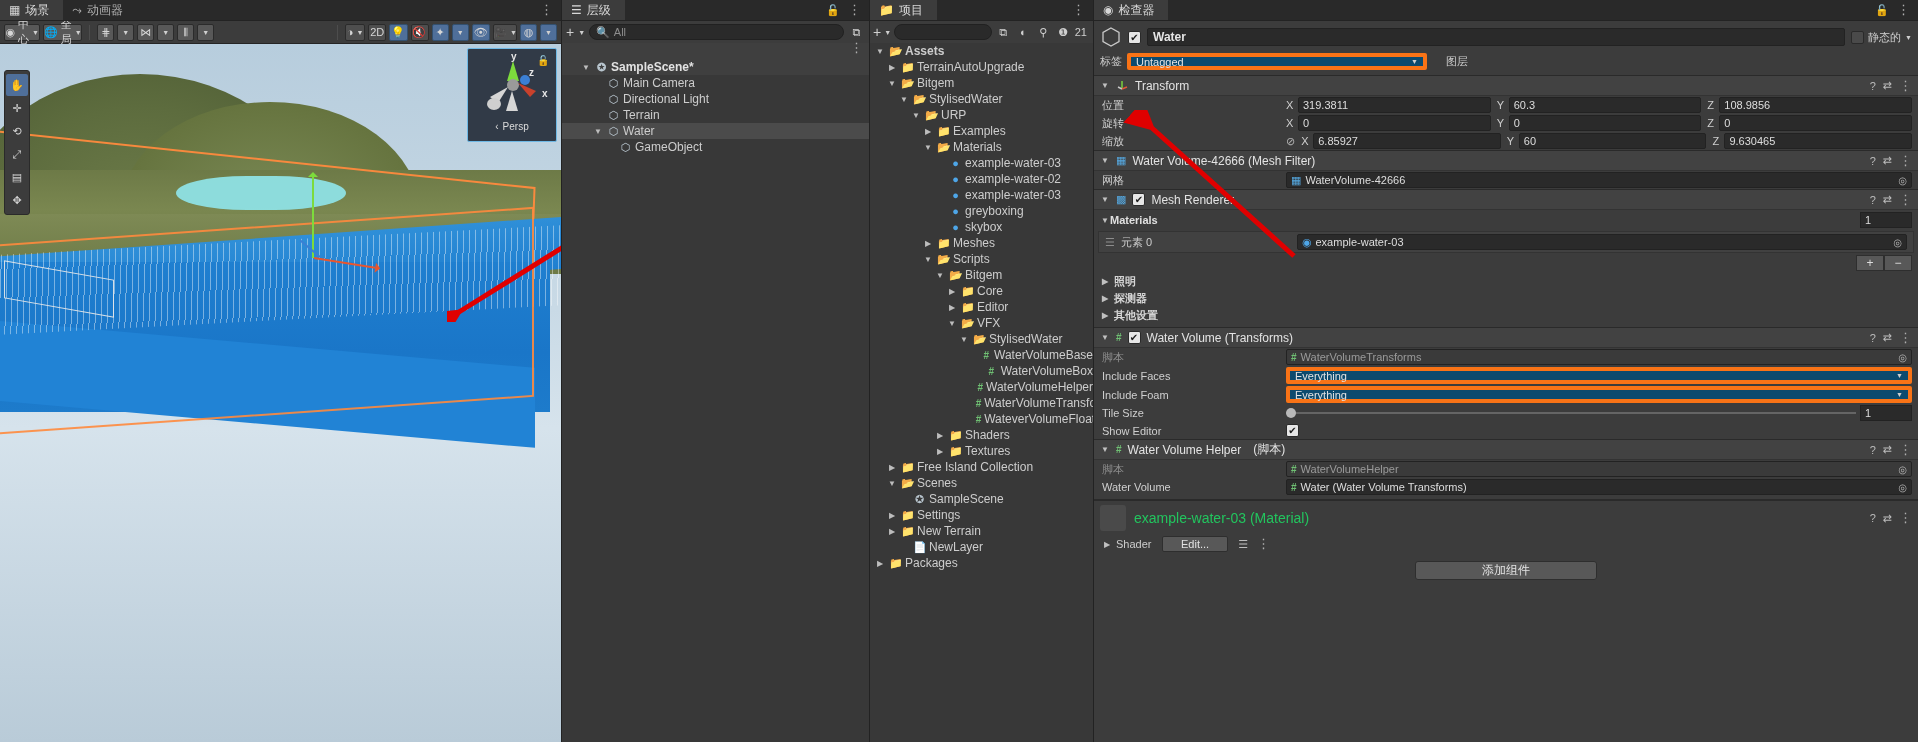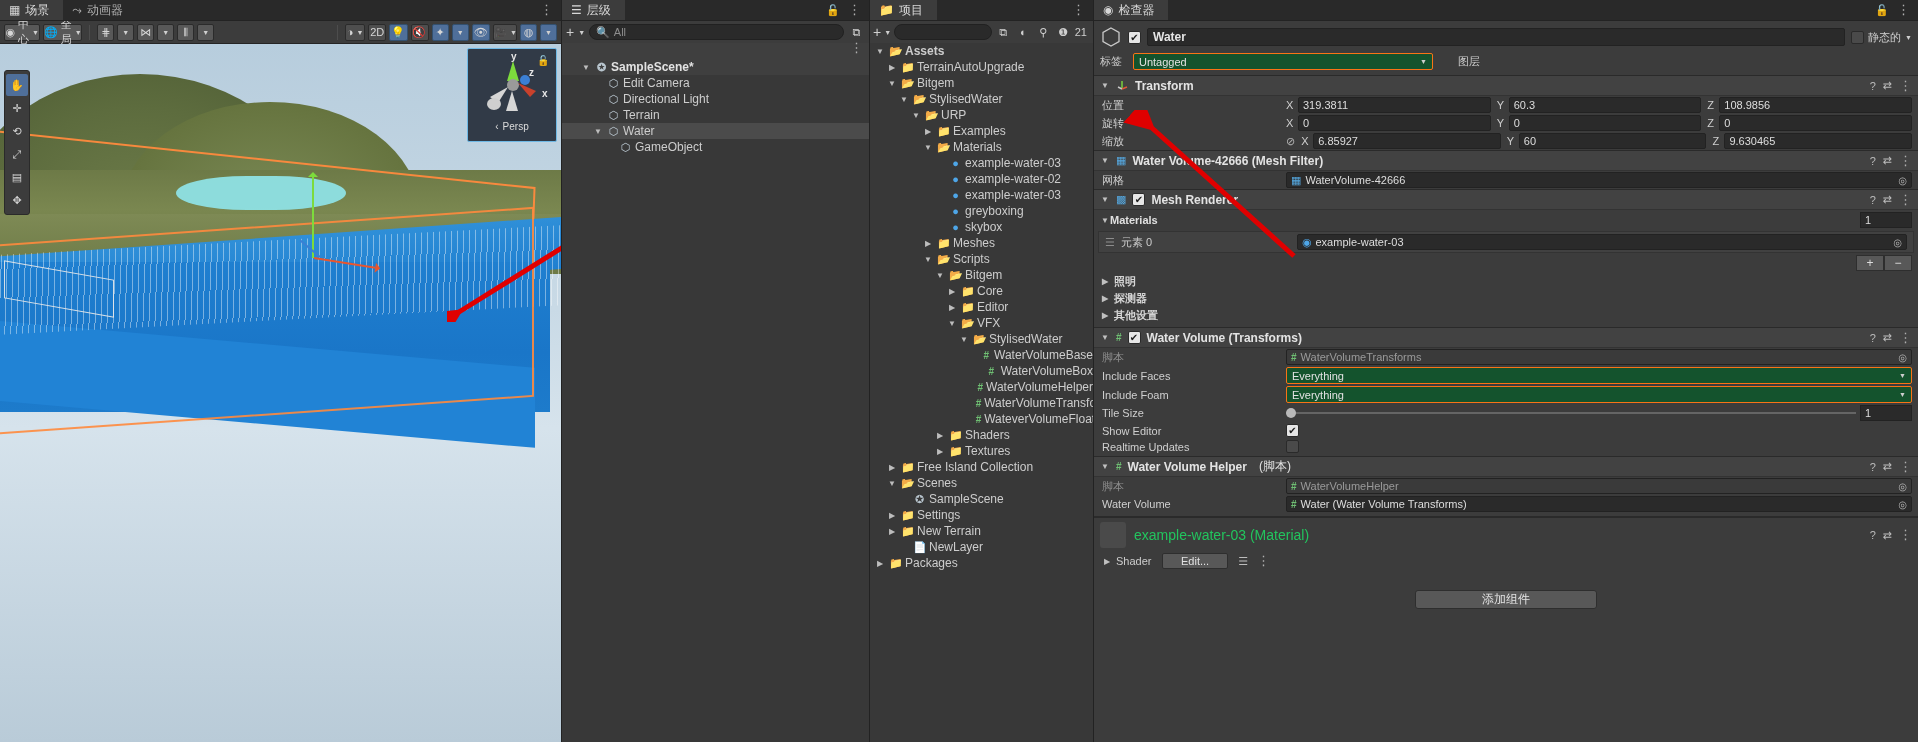--- a/index.html
+++ b/index.html
@@ -138,34 +138,34 @@
   #inspector-panel { flex: 1; background: #3c3c3c; overflow: hidden; }
   .insp-body { flex: 1; overflow: hidden; }
   .obj-head { display: flex; align-items: center; gap: 6px; padding: 5px 6px 2px 6px; background: #3c3c3c; }
   .cubeico { width: 22px; height: 22px; color: #c9c9c9; }
   .chk { width: 13px; height: 13px; background: #e6e6e6; border: 1px solid #2a2a2a; border-radius: 2px;
     display: flex; align-items: center; justify-content: center; font-size: 10px; color: #1d1d1d; }
   .chk.off { background: #4a4a4a; color: transparent; }
   .namefield { flex: 1; height: 18px; background: #2a2a2a; border: 1px solid #222; border-radius: 2px;
     display: flex; align-items: center; padding: 0 5px; font-weight: bold; color: #e6e6e6; font-size: 12px; }
   .static-wrap { display: flex; align-items: center; gap: 4px; font-size: 11px; color: #d2d2d2; }
-  .tagrow { display: flex; align-items: center; gap: 11px; padding: 3px 6px 5px 6px; }
+  .tagrow { display: flex; align-items: center; gap: 5px; padding: 3px 6px 5px 6px; }
   .lbl { font-size: 11px; color: #cdcdcd; }
-  .dd { height: 17px; background: #14532d; border: 1px solid #f97316; border-radius: 2px;
+  .dd { height: 17px; background: #0c4a6e; border: 4px solid #f97316; border-radius: 2px;
     display: flex; align-items: center; padding: 0 5px; font-size: 11px; color: #e2e2e2; }
   .dd .caret { margin-left: auto; }
 
   .comp {
     border-top: 1px solid #2a2a2a; background: #3c3c3c;
   }
   .comp-head {
     height: 20px; display: flex; align-items: center; gap: 6px; padding: 0 6px;
     background: #424242; border-bottom: 1px solid #333;
   }
-  .comp-title { font-weight: bold; font-size: 12px; color: #e3e3e3; }
+  .comp-title { font-weight: normal; font-size: 12px; color: #e3e3e3; }
   .comp-tools { margin-left: auto; display: flex; align-items: center; gap: 7px; color: #bcbcbc; font-size: 11px; }
   .foldarrow { width: 10px; font-size: 8px; color: #c0c0c0; text-align: center; }
   .row { display: flex; align-items: center; min-height: 17px; padding: 1px 6px 1px 8px; gap: 4px; }
   .row .rlabel { width: 180px; font-size: 11px; color: #cfcfcf; }
   .row .rlabel.dim { color: #8e8e8e; }
   .vec { display: flex; flex: 1; gap: 6px; align-items: center; }
   .vecitem { display: flex; align-items: center; gap: 4px; flex: 1; }
   .axl { font-size: 11px; color: #cfcfcf; width: 8px; }
   .field {
     flex: 1; height: 16px; background: #2a2a2a; border: 1px solid #222; border-radius: 2px;
@@ -186,21 +186,21 @@
   .pm { display: flex; gap: 0; margin: 2px 6px 2px auto; width: 56px; }
   .pmbtn { flex: 1; height: 16px; background: #585858; border: 1px solid #2e2e2e;
     display: flex; align-items: center; justify-content: center; font-size: 12px; color: #ddd; }
   .subsec { padding: 1px 6px; font-size: 11px; font-weight: bold; color: #d5d5d5; display:flex; gap:4px; align-items:center;}
   .slider { flex: 1; display: flex; align-items: center; height: 16px; position: relative; }
   .strack { position: absolute; left: 0; right: 0; height: 2px; background: #656565; }
   .sknob { position: relative; width: 10px; height: 10px; border-radius: 50%; background: #b9b9b9; }
   .mat-preview-head { display: flex; align-items: center; gap: 8px; padding: 4px 6px; background: #3c3c3c; border-top: 1px solid #2a2a2a; }
   .matsphere { width: 26px; height: 26px; border-radius: 3px; background: #4a4a4a; }
   .addbtn {
-    width: 182px; height: 19px; margin: 20px auto 0 auto; background: #585858;
+    width: 182px; height: 19px; margin: 8px auto 0 auto; background: #585858;
     border: 1px solid #2e2e2e; border-radius: 3px; display: flex; align-items: center;
     justify-content: center; font-size: 12px; color: #e2e2e2;
   }
   .editbtn { height: 16px; padding: 0 18px; background: #585858; border: 1px solid #2e2e2e;
     border-radius: 2px; display: flex; align-items: center; font-size: 11px; color: #e2e2e2; }
   .arrow-red { position: absolute; pointer-events: none; }
 </style>
 </head>
 <body>
 
@@ -371,21 +371,21 @@
     </div>
     <div class="tree" id="hierarchy-tree">
         <div class="trow header" style="padding-left: 18px;">
           <span class="arrow">▼</span>
           <span class="ico">✪</span>
           <span>SampleScene*</span>
         </div>
         <div class="trow" style="padding-left: 30px;">
           <span class="arrow empty">·</span>
           <span class="ico">⬡</span>
-          <span>Edit Camera</span>
+          <span>Main Camera</span>
         </div>
         <div class="trow" style="padding-left: 30px;">
           <span class="arrow empty">·</span>
           <span class="ico">⬡</span>
           <span>Directional Light</span>
         </div>
         <div class="trow" style="padding-left: 30px;">
           <span class="arrow empty">·</span>
           <span class="ico">⬡</span>
           <span>Terrain</span>
@@ -807,24 +807,20 @@
           <span class="slider">
             <span class="strack"></span>
             <span class="sknob"></span>
           </span>
           <span class="numfield">1</span>
         </div>
         <div class="row">
           <span class="rlabel">Show Editor</span>
           <span class="chk">✔</span>
         </div>
-        <div class="row" style="padding-bottom:3px">
-          <span class="rlabel">Realtime Updates</span>
-          <span class="chk off"></span>
-        </div>
       </div>
 
       <div class="comp">
         <div class="comp-head">
           <span class="foldarrow">▼</span>
           <span class="scriptico">#</span>
           <span class="comp-title">Water Volume Helper</span>
           <span class="comp-title" style="font-weight:normal;margin-left:6px">(脚本)</span>
           <span class="comp-tools">
             <span>?</span>

